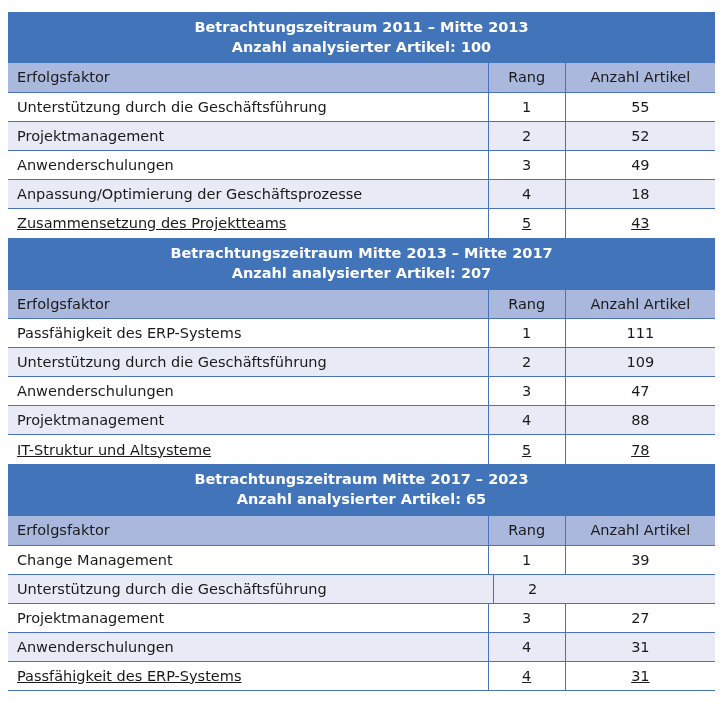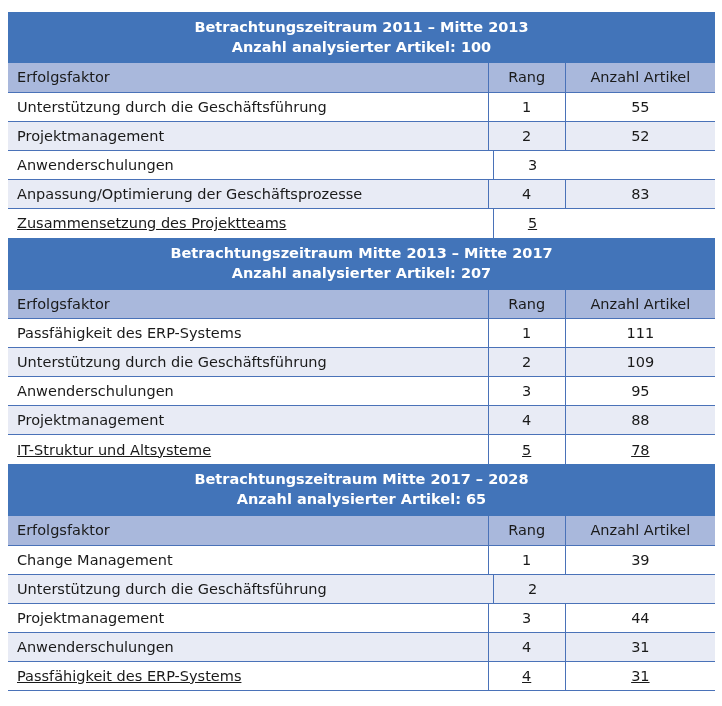--- a/index.html
+++ b/index.html
@@ -44,29 +44,31 @@
       <div class="cell c-count">55</div>
     </div>
     <div class="row alt">
       <div class="cell c-factor">Projektmanagement</div>
       <div class="cell c-rank">2</div>
       <div class="cell c-count">52</div>
     </div>
     <div class="row plain">
       <div class="cell c-factor">Anwenderschulungen</div>
       <div class="cell c-rank">3</div>
+      <div class="cell c-count">49</div>
     </div>
     <div class="row alt">
       <div class="cell c-factor">Anpassung/Optimierung der Geschäftsprozesse</div>
       <div class="cell c-rank">4</div>
-      <div class="cell c-count">83</div>
+      <div class="cell c-count">18</div>
     </div>
     <div class="row plain last">
       <div class="cell c-factor">Zusammensetzung des Projektteams</div>
       <div class="cell c-rank">5</div>
+      <div class="cell c-count">43</div>
     </div>
   </div>
 
   <div class="section s2">
     <div class="title-band">
       <div>Betrachtungszeitraum Mitte 2013 – Mitte 2017</div>
       <div>Anzahl analysierter Artikel: 207</div>
     </div>
     <div class="row hdr">
       <div class="cell c-factor">Erfolgsfaktor</div>
@@ -79,57 +81,57 @@
       <div class="cell c-count">111</div>
     </div>
     <div class="row alt">
       <div class="cell c-factor">Unterstützung durch die Geschäftsführung</div>
       <div class="cell c-rank">2</div>
       <div class="cell c-count">109</div>
     </div>
     <div class="row plain">
       <div class="cell c-factor">Anwenderschulungen</div>
       <div class="cell c-rank">3</div>
-      <div class="cell c-count">95</div>
+      <div class="cell c-count">47</div>
     </div>
     <div class="row alt">
       <div class="cell c-factor">Projektmanagement</div>
       <div class="cell c-rank">4</div>
       <div class="cell c-count">88</div>
     </div>
     <div class="row plain last">
       <div class="cell c-factor">IT-Struktur und Altsysteme</div>
       <div class="cell c-rank">5</div>
       <div class="cell c-count">78</div>
     </div>
   </div>
 
   <div class="section s3">
     <div class="title-band">
-      <div>Betrachtungszeitraum Mitte 2017 – 2028</div>
+      <div>Betrachtungszeitraum Mitte 2017 – 2023</div>
       <div>Anzahl analysierter Artikel: 65</div>
     </div>
     <div class="row hdr">
       <div class="cell c-factor">Erfolgsfaktor</div>
       <div class="cell c-rank">Rang</div>
       <div class="cell c-count">Anzahl Artikel</div>
     </div>
     <div class="row plain">
       <div class="cell c-factor">Change Management</div>
       <div class="cell c-rank">1</div>
       <div class="cell c-count">39</div>
     </div>
     <div class="row alt">
       <div class="cell c-factor">Unterstützung durch die Geschäftsführung</div>
       <div class="cell c-rank">2</div>
     </div>
     <div class="row plain">
       <div class="cell c-factor">Projektmanagement</div>
       <div class="cell c-rank">3</div>
-      <div class="cell c-count">44</div>
+      <div class="cell c-count">27</div>
     </div>
     <div class="row alt">
       <div class="cell c-factor">Anwenderschulungen</div>
       <div class="cell c-rank">4</div>
       <div class="cell c-count">31</div>
     </div>
     <div class="row plain last">
       <div class="cell c-factor">Passfähigkeit des ERP-Systems</div>
       <div class="cell c-rank">4</div>
       <div class="cell c-count">31</div>

